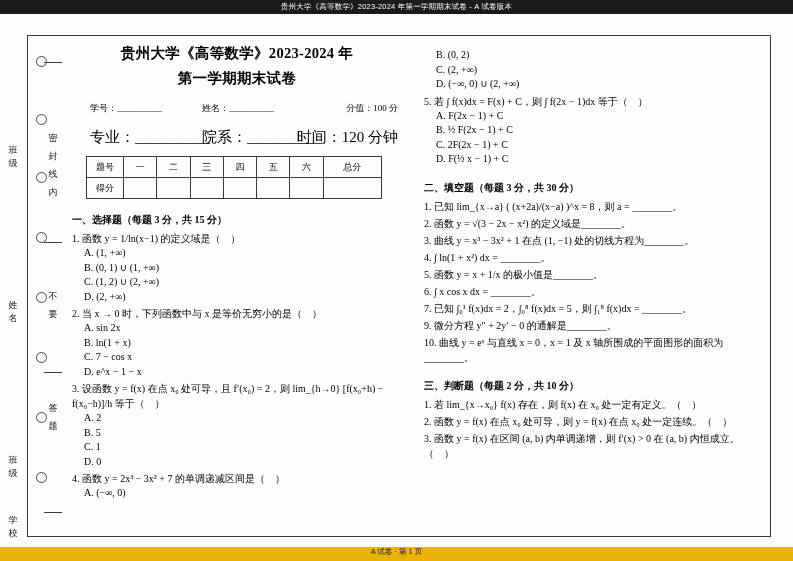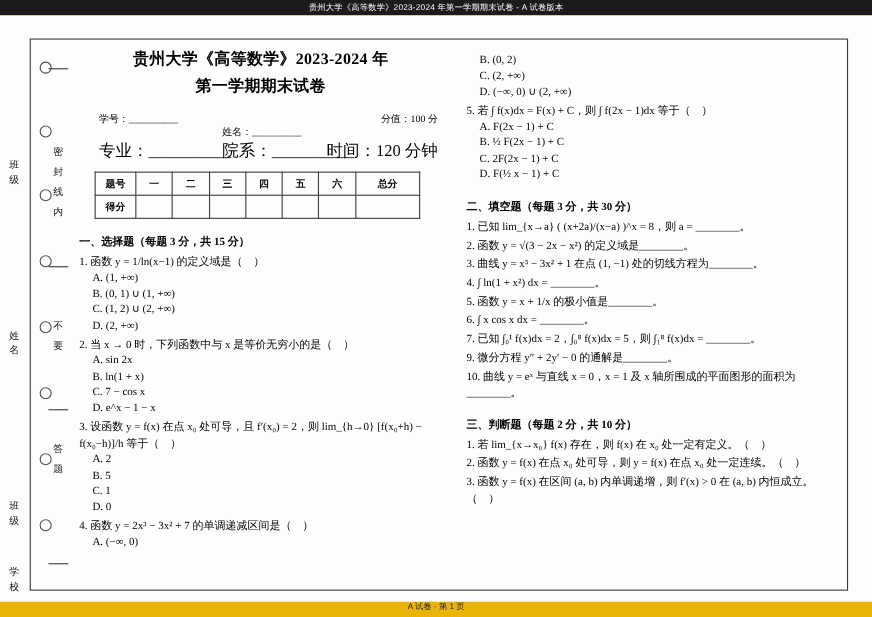--- a/index.html
+++ b/index.html
@@ -40,32 +40,32 @@
   }
   .colL{position:absolute;left:0;top:0;width:330px;}
   .colR{position:absolute;left:352px;top:0;width:330px;}
 
   h1.title{
     font-size:14.5px;text-align:center;margin:6px 0 0 0;font-weight:bold;letter-spacing:.3px;
   }
   h1.title .sub{display:block;margin-top:6px;}
   .meta{font-size:9px;margin-top:14px;position:relative;height:16px;}
   .meta .m1{position:absolute;left:18px;}
-  .meta .m2{position:absolute;left:130px;margin-top:12px;}
+  .meta .m2{position:absolute;left:130px;}
   .meta .m3{position:absolute;right:4px;}
   .meta2{font-size:15px;margin-top:10px;position:relative;height:16px;}
   .meta2 .m1{position:absolute;left:18px;}
   .meta2 .m2{position:absolute;left:130px;}
   .meta2 .m3{position:absolute;right:4px;}
 
   table.score{
     border-collapse:collapse;margin:12px 0 0 14px;width:296px;font-size:9px;
   }
   table.score td{
-    border:1px solid #3a3a3a;height:18px;text-align:center;font-weight:bold;
+    border:1px solid #3a3a3a;height:18px;text-align:center;
   }
   table.score td.lbl{width:34px;}
 
   .secth{font-size:10px;font-weight:bold;margin:14px 0 4px 0;}
   .q{font-size:10px;line-height:15px;margin:2px 0 0 0;}
   .q .opt{display:block;margin-left:12px;line-height:14.5px;}
   .q .stem{display:block;}
   .footer{
     position:absolute;left:0;bottom:4px;width:793px;text-align:center;font-size:7.5px;color:#222;
     font-family:"Liberation Sans", sans-serif;

